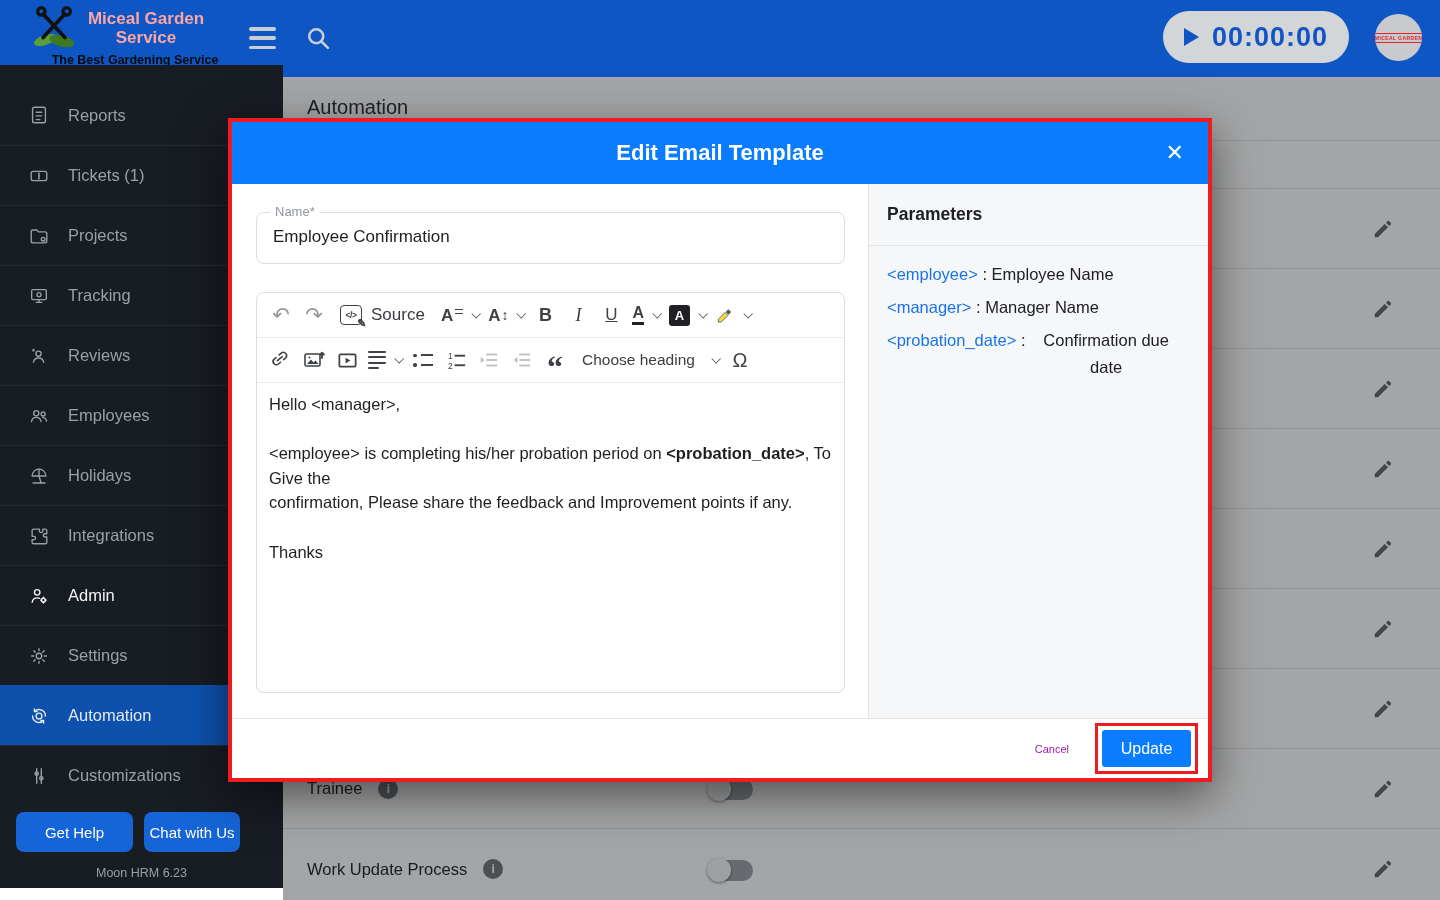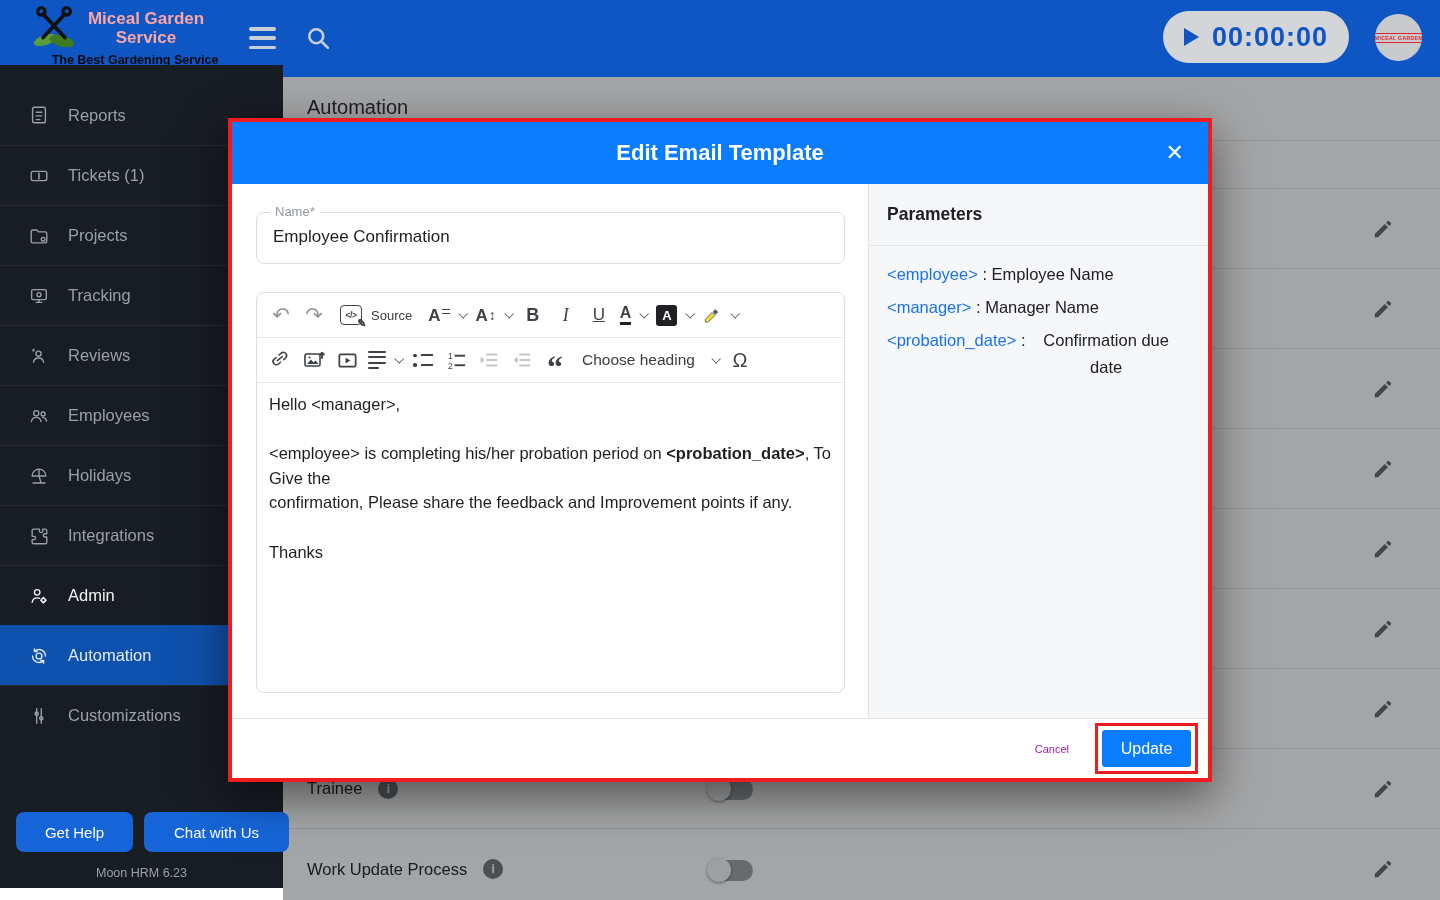--- a/index.html
+++ b/index.html
@@ -25,21 +25,21 @@
   
   .sidebar { position:absolute; left:0; top:65px; width:283px; height:823px; background:#181c23; z-index:6; }
   .side-nav { position:absolute; top:20px; left:0; right:0; }
   .side-item { height:60px; display:flex; align-items:center; padding-left:28px; gap:18px; color:#9aa0a6; font-size:16.5px; cursor:pointer; }
   .side-item + .side-item { border-top:1px solid rgba(255,255,255,.07); }
   .side-item svg { stroke:currentColor; fill:none; stroke-width:1.5; stroke-linecap:round; stroke-linejoin:round; flex:none; }
   .side-item.bright { color:#f1f3f4; font-weight:500; }
   .side-item.active { background:#0e51ad; color:#e4e9f0; border-top-color:transparent; }
   .side-btn { position:absolute; bottom:36px; height:40px; border-radius:8px; background:#1565d8; color:#fff; font-size:15px; display:flex; align-items:center; justify-content:center; cursor:pointer; }
   .side-btn.help { left:16px; width:117px; }
-  .side-btn.chat { left:144px; width:145px; }
+  .side-btn.chat { left:144px; width:96px; }
   .version { position:absolute; bottom:8px; width:100%; text-align:center; font-size:12.5px; color:#9aa0a6; }
 
   
   .content { position:absolute; left:283px; top:77px; width:1157px; height:823px; background:#fdfdfd; z-index:1; }
   .page-title { position:absolute; left:24px; top:19px; font-size:20px; font-weight:500; color:#27292d; }
   .content-divider { position:absolute; left:0; top:63px; width:100%; height:1px; background:#e2e2e2; }
   .row { position:absolute; left:0; width:1157px; height:80px; border-top:1px solid #e2e2e2; }
   .row .pencil { position:absolute; left:1089px; top:29px; color:#5f6368; cursor:pointer; }
   .row-label-group { position:absolute; left:24px; top:0; height:100%; display:flex; align-items:center; gap:16px; }
   .row-label { font-size:16.5px; color:#202124; }
@@ -64,21 +64,21 @@
   .field-value { position:absolute; left:16px; top:14px; font-size:17px; color:#1d1f23; }
 
   .editor { position:absolute; left:24px; top:108px; width:589px; height:401px; border:1px solid #dadde1; border-radius:8px; overflow:hidden; background:#fff; }
   .tb-row { height:45px; display:flex; align-items:center; padding:0 12px; border-bottom:1px solid #e9eaec; }
   .tbb { display:flex; align-items:center; justify-content:center; min-width:24px; height:30px; margin-right:9px; color:#3e4145; cursor:pointer; border-radius:4px; position:relative; }
   .tbb.dis { color:#bcc0c4; }
   .chev { width:8px; height:8px; border-right:1.6px solid #494c50; border-bottom:1.6px solid #494c50; transform:rotate(45deg) scale(.85) translateY(-2px); margin-left:8px; flex:none; }
   .glyph-undo { font-size:21px; color:#93989d; }
   .src-box { width:22px; height:20px; border:1.5px solid #3e4145; border-radius:4px; display:flex; align-items:center; justify-content:center; font-size:8.5px; font-weight:700; letter-spacing:-.5px; position:relative; }
   .src-box::after { content:"✎"; position:absolute; right:-5px; bottom:-6px; font-size:11px; color:#3e4145; }
-  .src-label { margin-left:9px; font-size:13px; color:#3a3d41; }
+  .src-label { margin-left:9px; font-size:17px; color:#3a3d41; }
   .lettA { font-size:17px; font-weight:600; line-height:1; }
   .bars { display:flex; flex-direction:column; gap:2.5px; margin-left:2px; margin-top:-7px; }
   .bars i { display:block; width:8px; height:1.6px; background:#3e4145; }
   .updn { font-size:14px; margin-left:1px; }
   .g-bold { font-size:18px; font-weight:800; }
   .g-italic { font-size:18px; font-style:italic; font-family:"Liberation Serif", serif; }
   .g-under { font-size:17px; text-decoration:underline; }
   .fcolor { font-size:16px; font-weight:600; line-height:1; border-bottom:3px solid #202124; padding-bottom:1px; }
   .bgcolor { width:21px; height:21px; background:#202124; border-radius:3px; color:#fff; font-size:13px; font-weight:700; display:flex; align-items:center; justify-content:center; }
   .align-ic { display:flex; flex-direction:column; gap:3.2px; }
@@ -225,20 +225,29 @@
         <span>
             <svg width="22" height="22" viewBox="0 0 24 24">
               <circle cx="10" cy="8" r="3"></circle>
               <path d="M4.5 19c.5-3.2 2.7-5 5.5-5 1 0 1.9.2 2.7.6"></path>
               <circle cx="16.8" cy="16.5" r="2.1"></circle>
               <path d="M16.8 13.4v1.1M16.8 18.5v1.1M13.8 16.5h1.1M18.8 16.5h1.1"></path>
             </svg>
           </span>
         <span>Admin</span>
       </div>
+      <div class="side-item">
+        <span>
+            <svg width="22" height="22" viewBox="0 0 24 24">
+              <circle cx="12" cy="12" r="3"></circle>
+              <path d="M12 4v2.2M12 17.8V20M4 12h2.2M17.8 12H20M6.3 6.3l1.6 1.6M16.1 16.1l1.7 1.7M6.3 17.7l1.6-1.6M16.1 7.9l1.7-1.7"></path>
+            </svg>
+          </span>
+        <span>Settings</span>
+      </div>
       <div class="side-item active">
         <span>
             <svg width="22" height="22" viewBox="0 0 24 24">
               <circle cx="12" cy="12" r="3.2"></circle>
               <path d="M19 12a7 7 0 00-11.6-5.3M5 12a7 7 0 0011.6 5.3"></path>
               <path d="M7 4.2v2.9h2.9M17 19.8v-2.9h-2.9"></path>
             </svg>
           </span>
         <span>Automation</span>
       </div>

